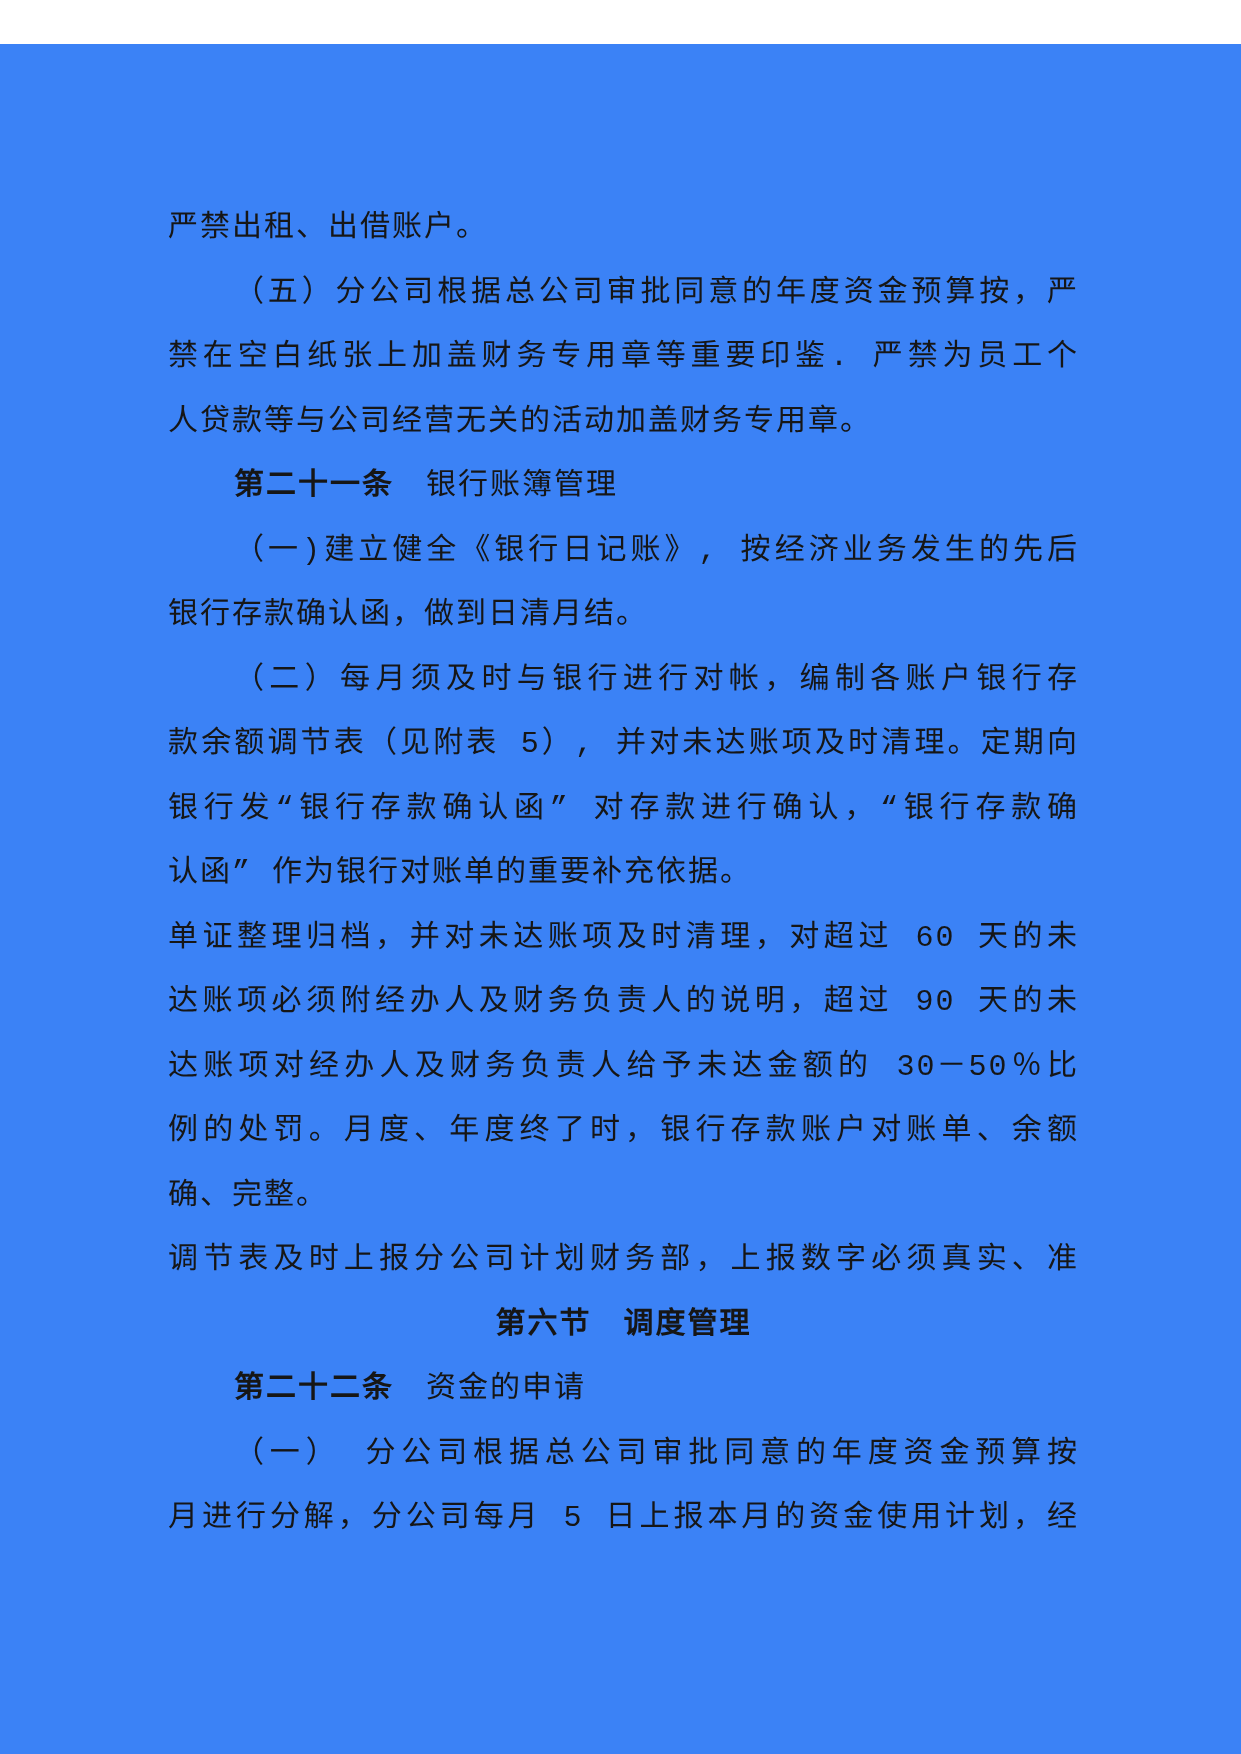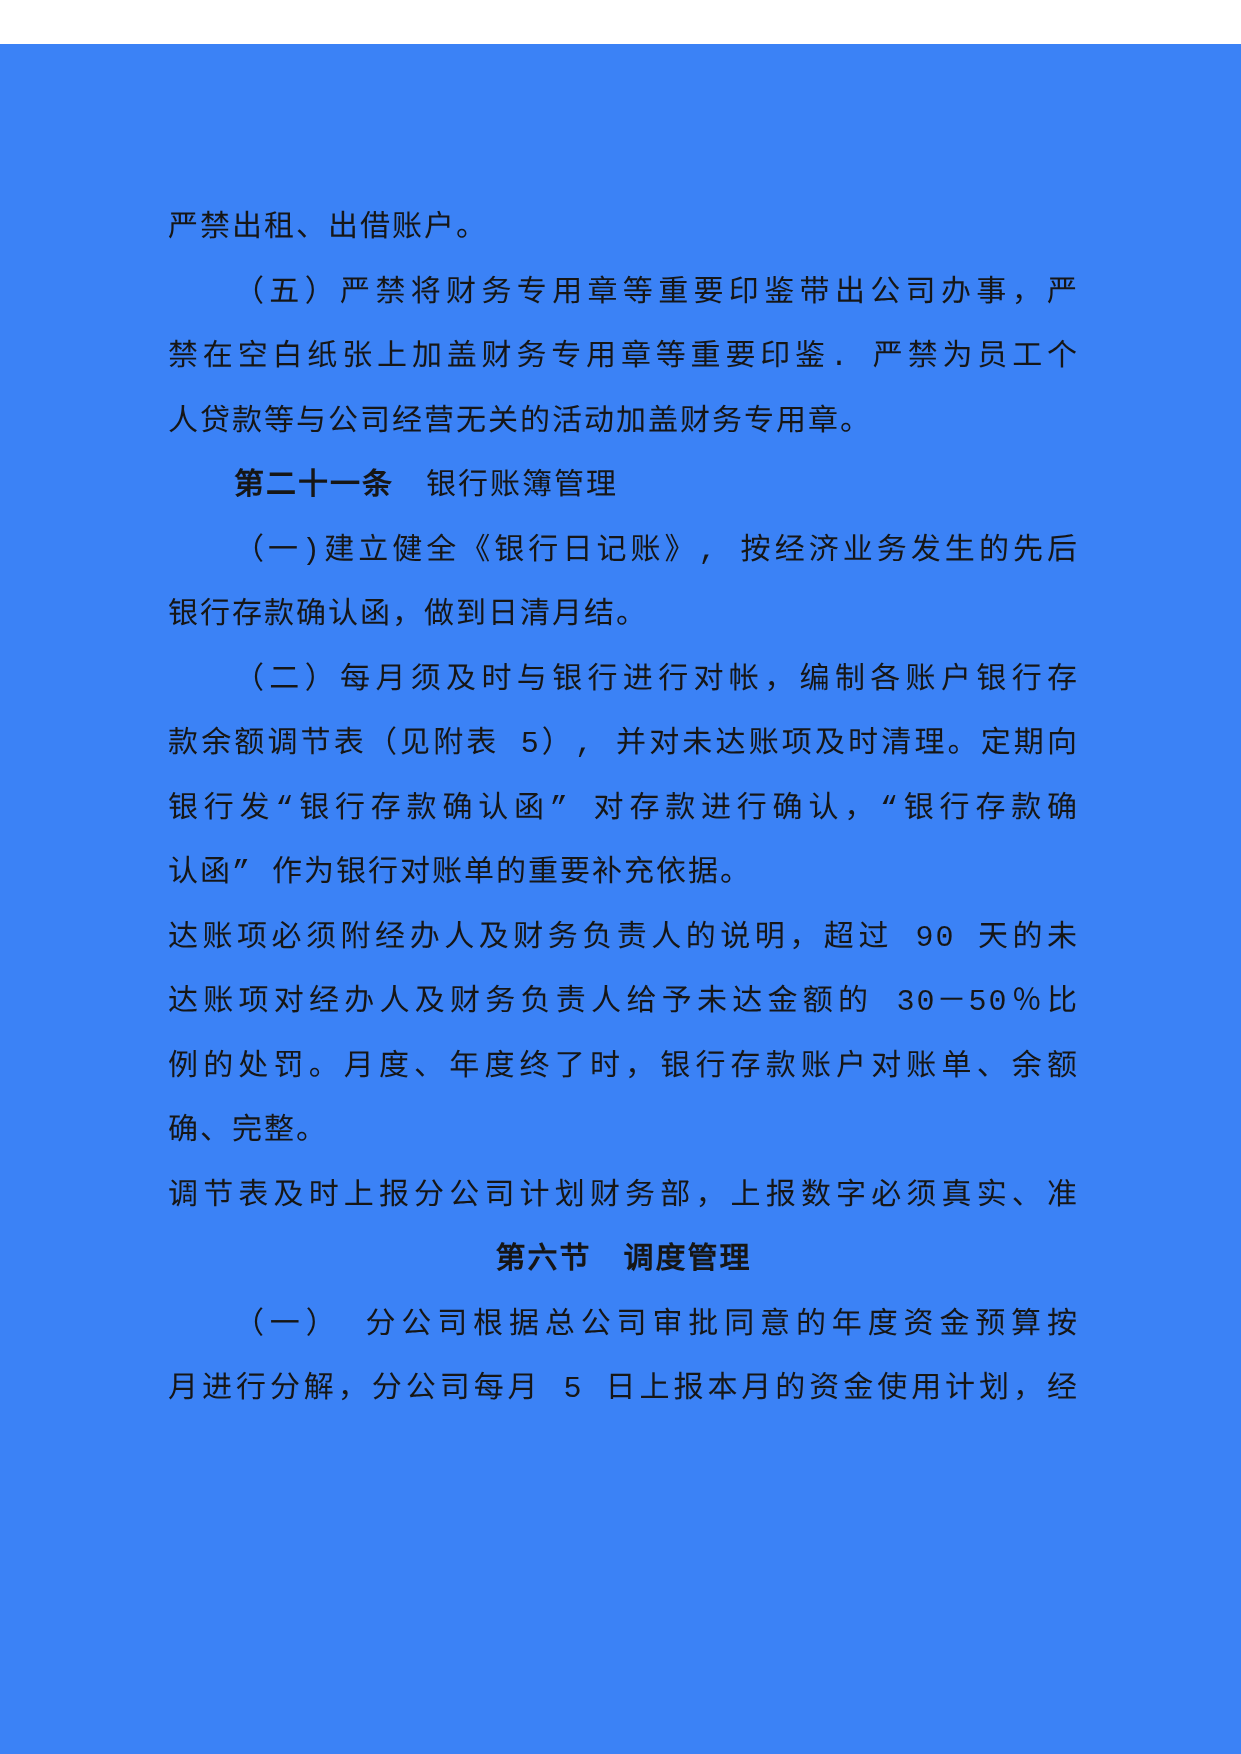--- a/index.html
+++ b/index.html
@@ -48,32 +48,34 @@
   .bold {
     font-weight: bold;
   }
 </style>
 </head>
 <body>
 
 <div class="page">
   <div class="content" id="doc-content">
       <div class="line"><span>严禁出租、出借账户。</span></div>
-      <div class="line indent justify"><span>（五）严禁将财务专用章等重要印鉴带出公司办事，严</span></div>
+      <div class="line indent justify"><span>（五）分公司根据总公司审批同意的年度资金预算按，严</span></div>
       <div class="line justify"><span>禁在空白纸张上加盖财务专用章等重要印鉴. 严禁为员工个</span></div>
       <div class="line"><span>人贷款等与公司经营无关的活动加盖财务专用章。</span></div>
       <div class="line indent"><span class="bold">第二十一条</span><span>　银行账簿管理</span></div>
       <div class="line indent justify"><span>（一)建立健全《银行日记账》, 按经济业务发生的先后</span></div>
       <div class="line"><span>银行存款确认函，做到日清月结。</span></div>
       <div class="line indent justify"><span>（二）每月须及时与银行进行对帐，编制各账户银行存</span></div>
       <div class="line justify"><span>款余额调节表（见附表 5）, 并对未达账项及时清理。定期向</span></div>
       <div class="line justify"><span>银行发“银行存款确认函” 对存款进行确认，“银行存款确</span></div>
       <div class="line"><span>认函” 作为银行对账单的重要补充依据。</span></div>
+      <div class="line justify"><span>单证整理归档，并对未达账项及时清理，对超过 60 天的未</span></div>
       <div class="line justify"><span>达账项必须附经办人及财务负责人的说明，超过 90 天的未</span></div>
       <div class="line justify"><span>达账项对经办人及财务负责人给予未达金额的 30－50％比</span></div>
       <div class="line justify"><span>例的处罚。月度、年度终了时，银行存款账户对账单、余额</span></div>
       <div class="line"><span>确、完整。</span></div>
       <div class="line justify"><span>调节表及时上报分公司计划财务部，上报数字必须真实、准</span></div>
       <div class="line center"><span class="bold">第六节　调度管理</span></div>
+      <div class="line indent"><span class="bold">第二十二条</span><span>　资金的申请</span></div>
       <div class="line indent justify"><span>（一） 分公司根据总公司审批同意的年度资金预算按</span></div>
       <div class="line justify"><span>月进行分解，分公司每月 5 日上报本月的资金使用计划，经</span></div>
     </div>
 </div>
 
 </body></html>

